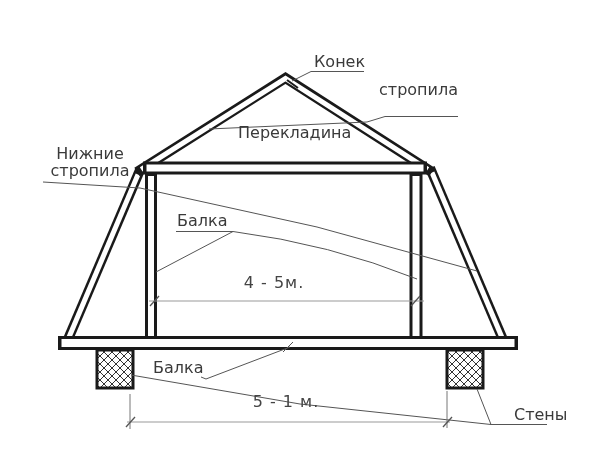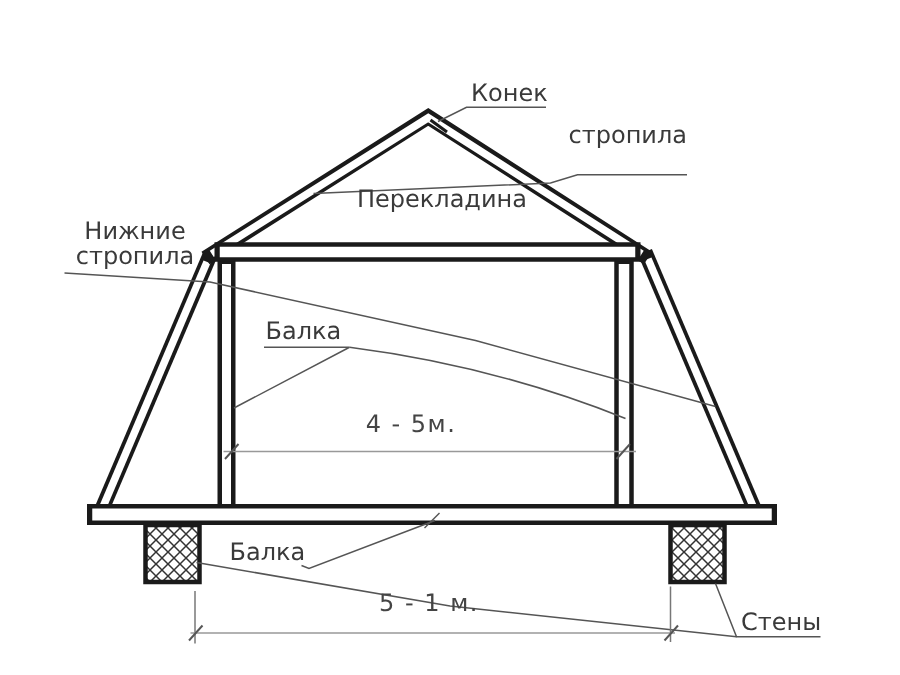--- a/index.html
+++ b/index.html
@@ -107,15 +107,15 @@
   </div>
 
   <div class="lbl" style="left:177px;top:212px;">Балка</div>
 
   <div class="dim" style="left:228px;top:273px;width:92px;">4 - 5м.</div>
 
   <div class="lbl" style="left:153px;top:359px;">Балка</div>
 
   <div class="dim" style="left:240px;top:392px;width:92px;">5 - 1 м.</div>
 
-  <div class="lbl" style="left:494px;top:406px;">Стены</div>
+  <div class="lbl" style="left:514px;top:406px;">Стены</div>
 
 </div>
 
 </body></html>

